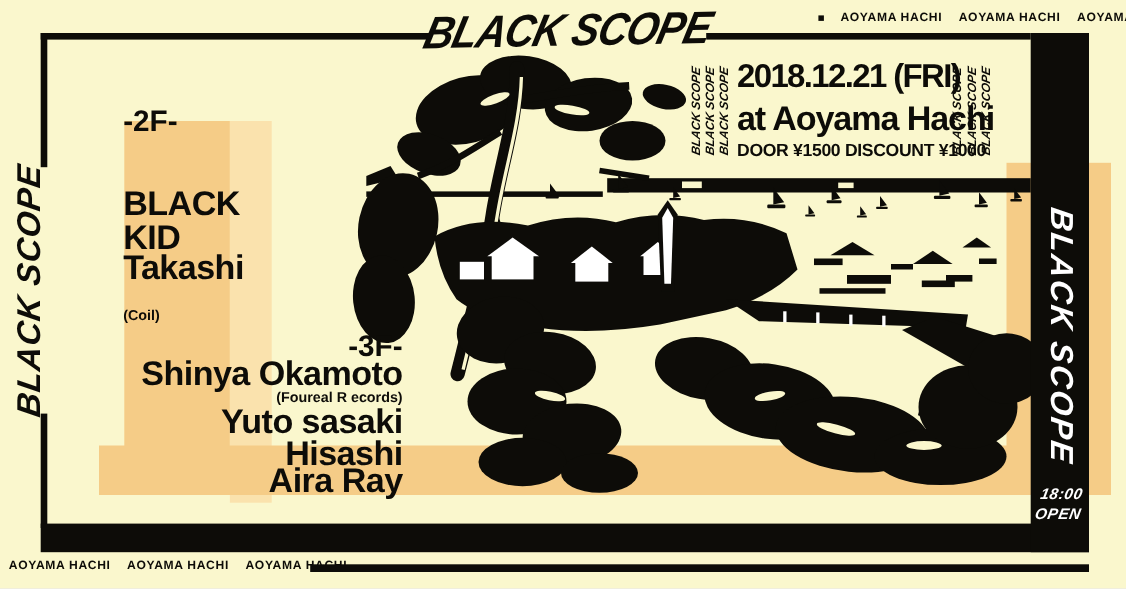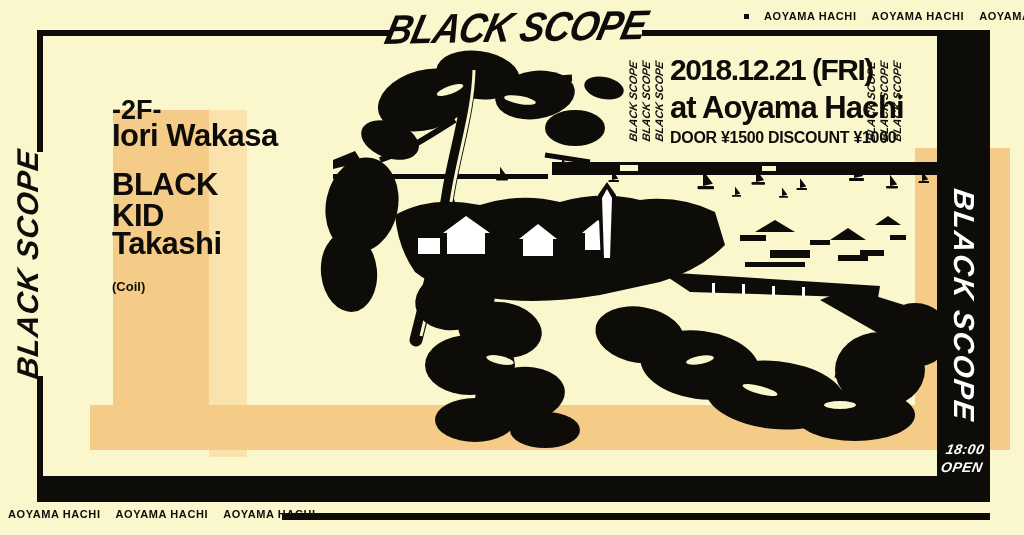--- a/index.html
+++ b/index.html
@@ -215,27 +215,34 @@
     <div class="vcol">
         <span>BLACK SCOPE</span>
       </div>
     <div class="vcol">
         <span>BLACK SCOPE</span>
       </div>
   </div>
 
   <div class="abs" id="lineup-2f" style="left:112px;top:92px;width:230px;height:185px;">
     <div class="ln floor-label" style="top:5px;left:0;">-2F-</div>
-    <div class="ln artist-name" style="top:28px;left:0;">Iori Wakasa</div>
     <div class="ln artist-name" style="top:77px;left:0;">BLACK</div>
     <div class="ln artist-name" style="top:108px;left:0;text-align:right;">KID</div>
     <div class="ln artist-name" style="top:136px;left:0;text-align:right;">Takashi</div>
     <div class="ln artist-aff" style="top:168px;left:0;margin-top:20px;">(Coil)</div>
   </div>
 
+  <div class="abs" id="lineup-3f" style="left:138px;top:302px;width:228px;height:150px;">
+    <div class="ln floor-label" style="top:0;">-3F-</div>
+    <div class="ln artist-name" style="top:22px;">Shinya Okamoto</div>
+    <div class="ln artist-aff" style="top:52px;">(Foureal R ecords)</div>
+    <div class="ln artist-name" style="top:66px;">Yuto sasaki</div>
+    <div class="ln artist-name" style="top:95px;">Hisashi</div>
+    <div class="ln artist-name" style="top:119px;">Aira Ray</div>
+  </div>
 
   <div class="abs marquee" style="left:8px;top:508px;">
     <span>AOYAMA HACHI</span>
     <span>AOYAMA HACHI</span>
     <span>AOYAMA HACHI</span>
   </div>
   <div class="abs bar" style="left:282px;top:513px;width:708px;height:7px;"></div>
 
 </div>
 

